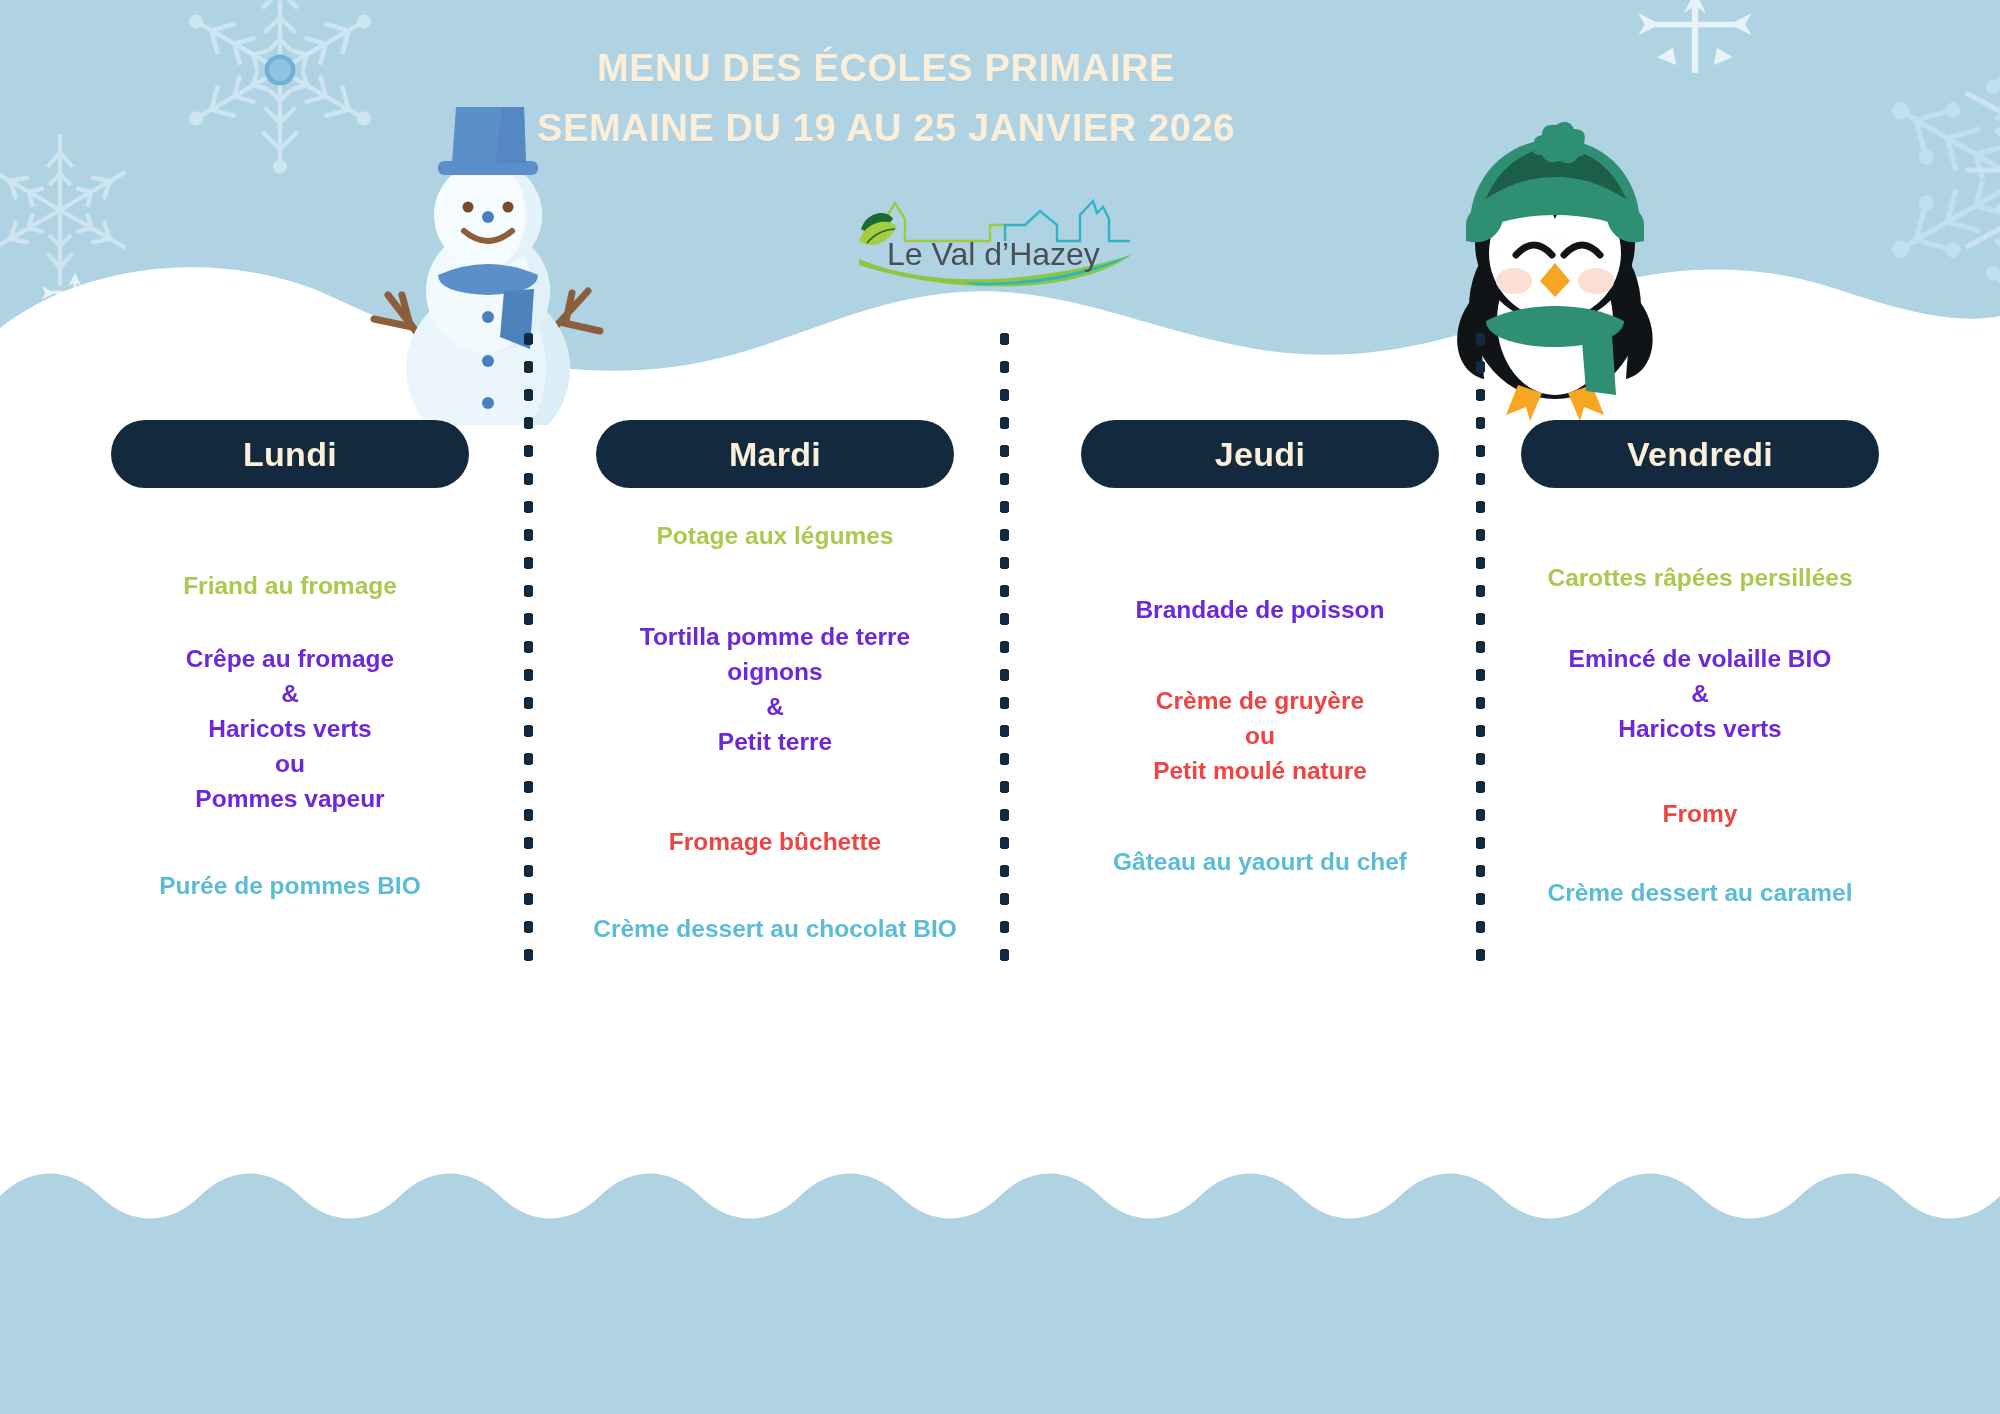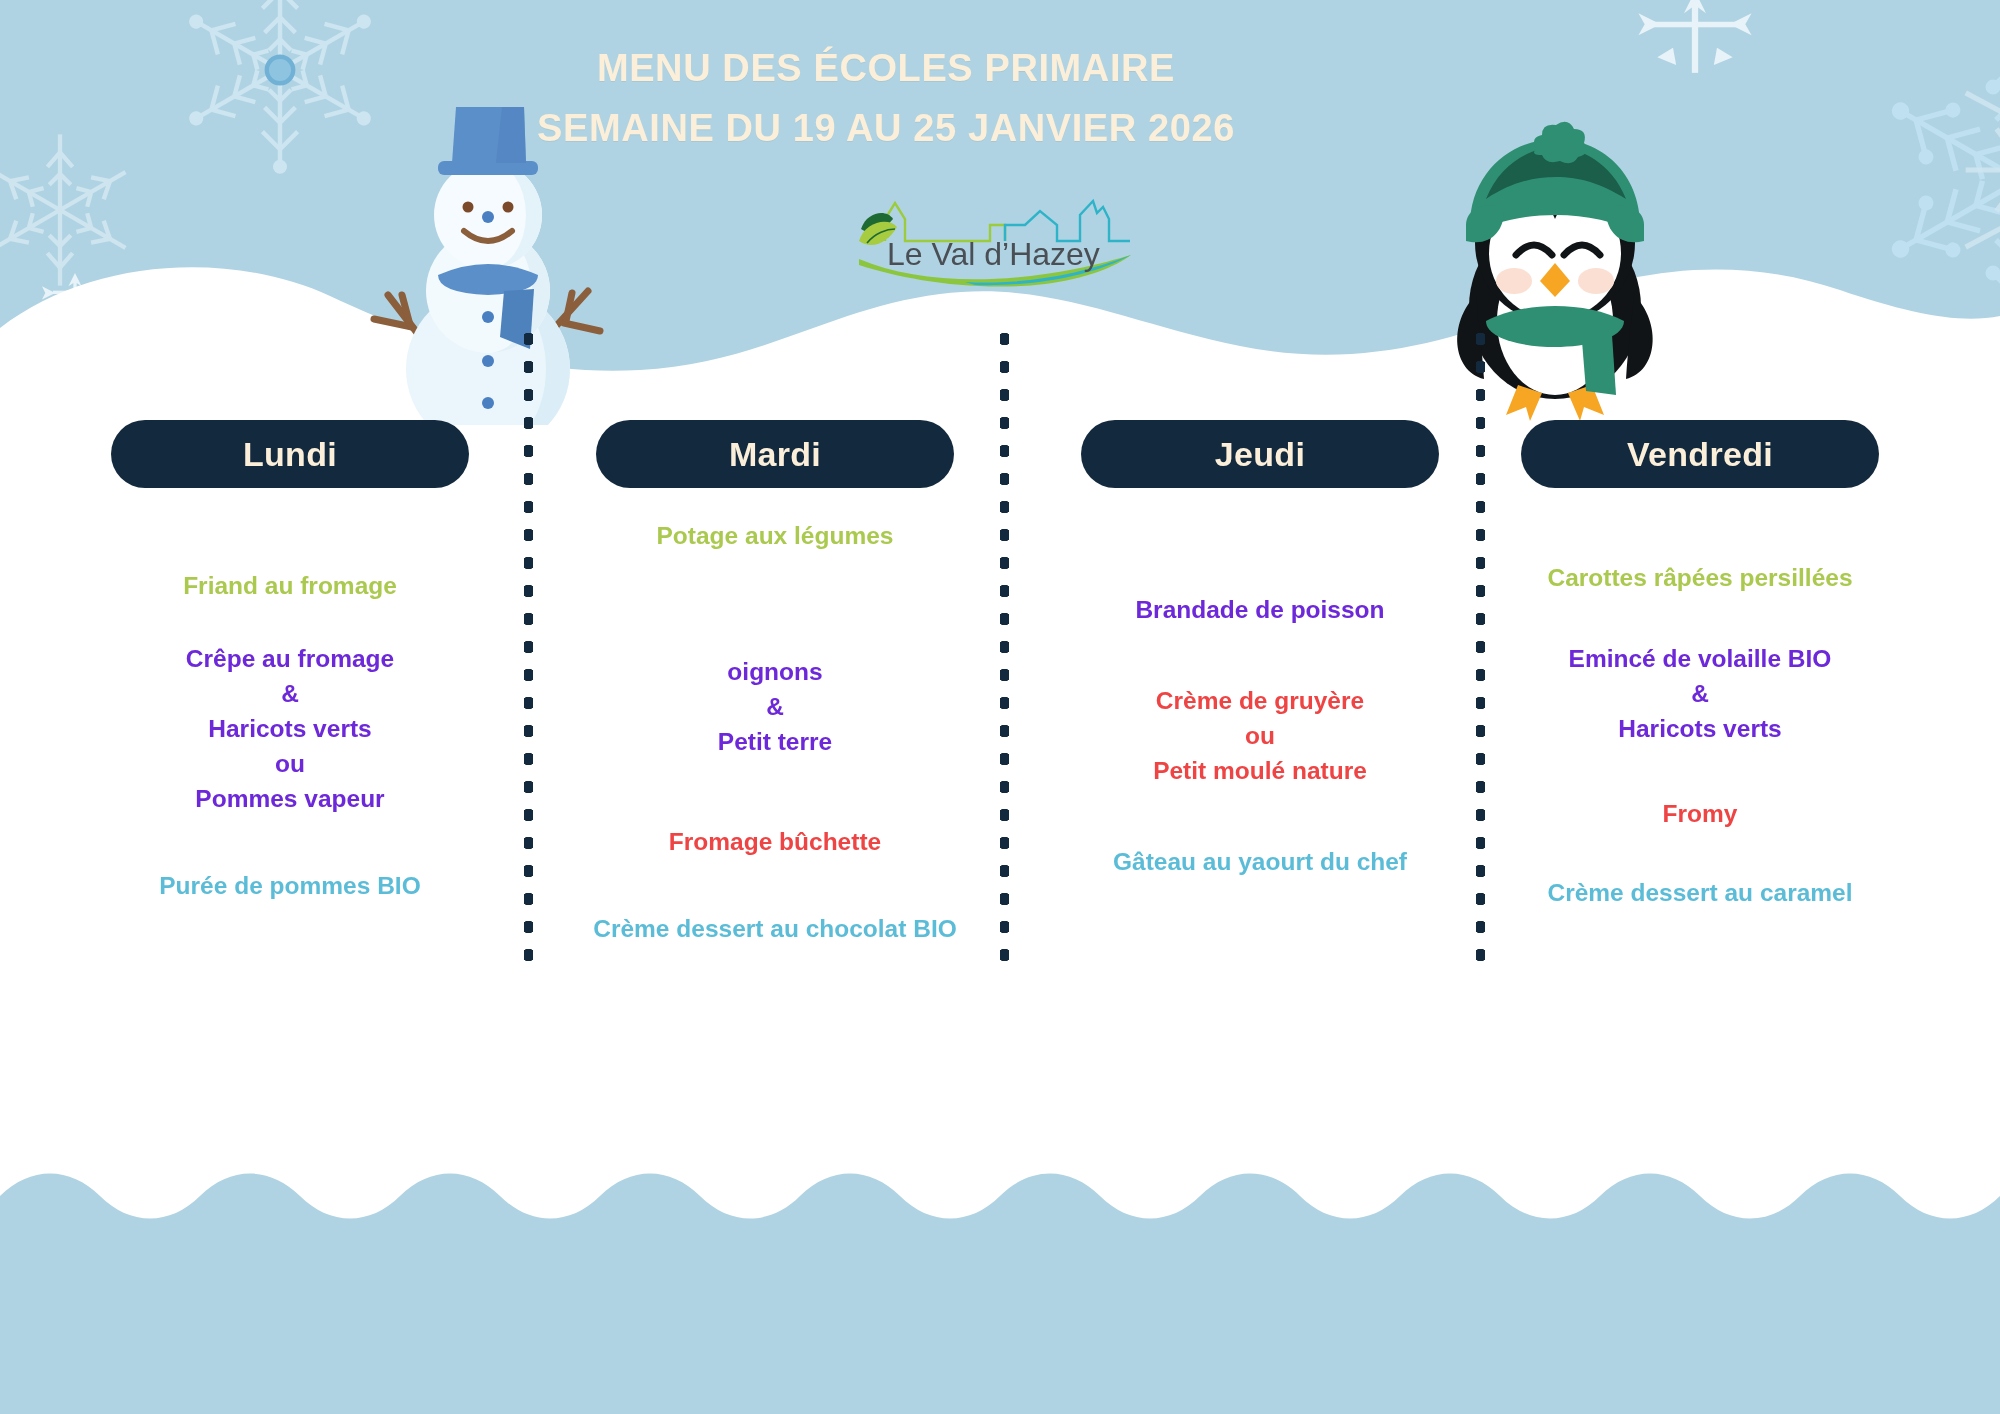--- a/index.html
+++ b/index.html
@@ -313,20 +313,21 @@
           <div class="item c-navy" style="top: 258px;">ou</div>
           <div class="item c-navy" style="top: 293px;">Pommes vapeur</div>
           <div class="item c-teal" style="top: 380px;">Purée de pommes BIO</div>
         </div>
     </div>
 
     <div class="col col-1">
       <div class="day-pill">Mardi</div>
       <div class="items">
           <div class="item c-green" style="top: 30px;">Potage aux légumes</div>
+          <div class="item c-navy" style="top: 131px;">Tortilla pomme de terre</div>
           <div class="item c-navy" style="top: 166px;">oignons</div>
           <div class="item c-navy" style="top: 201px;">&amp;</div>
           <div class="item c-navy" style="top: 236px;">Petit terre</div>
           <div class="item c-orange" style="top: 336px; text-align: center;">Fromage bûchette</div>
           <div class="item c-teal" style="top: 423px;">Crème dessert au chocolat BIO</div>
         </div>
     </div>
 
     <div class="col col-2">
       <div class="day-pill">Jeudi</div>

